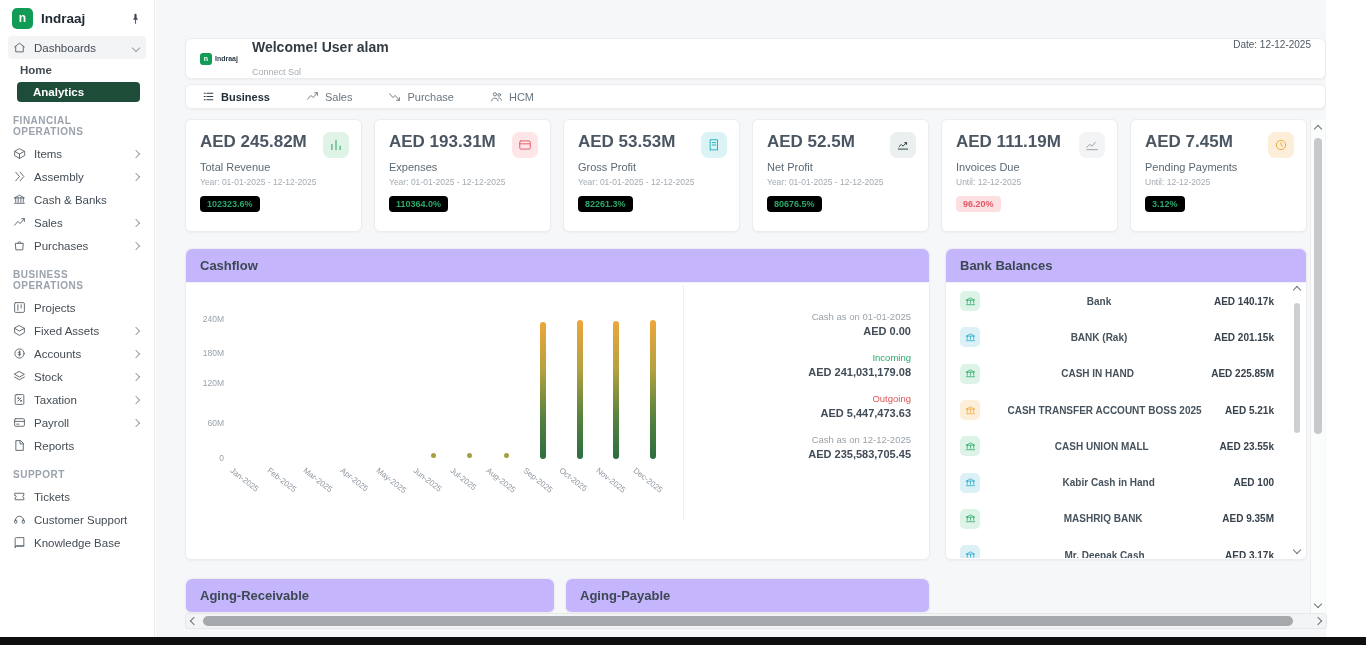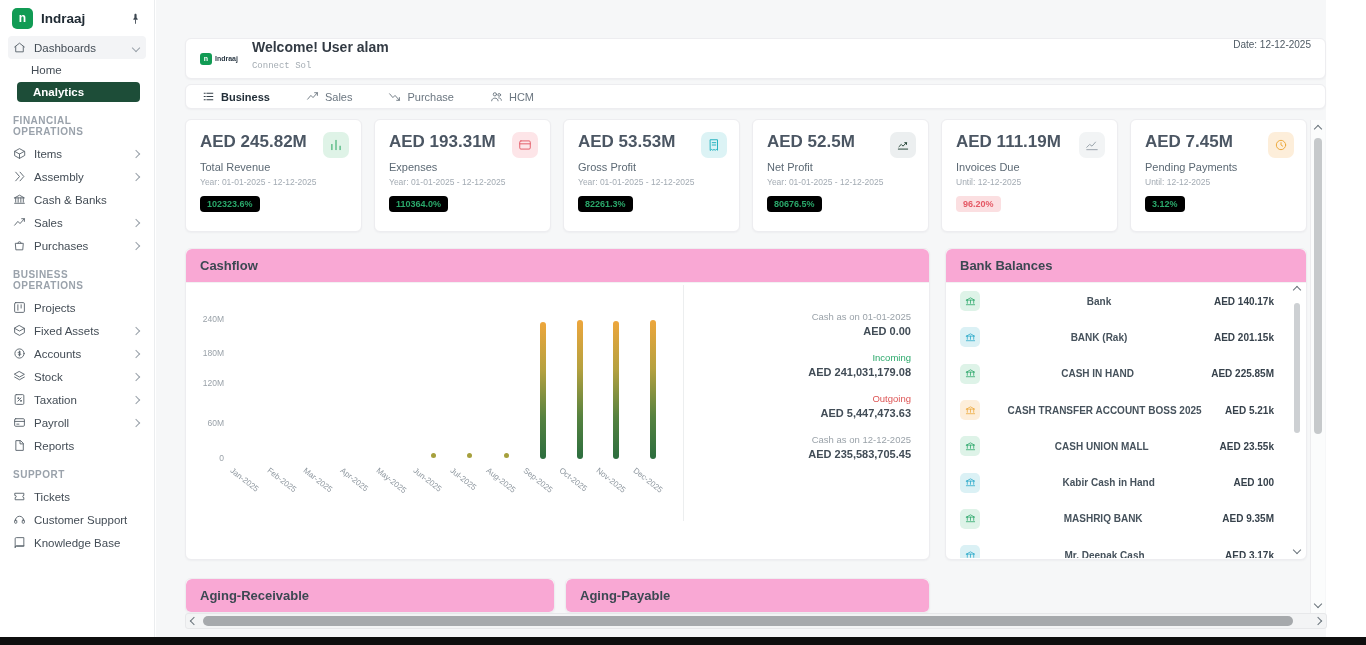--- a/index.html
+++ b/index.html
@@ -21,37 +21,37 @@
   .sidebar { position:absolute; left:0; top:0; width:155px; height:637px; background:#fff; border-right:1px solid #ebedef; z-index:4; }
   .logo-row { height:36px; display:flex; align-items:center; gap:8px; padding:0 12px; }
   .logo-mark { width:21px; height:21px; border-radius:5px; background:#119b54; color:#fff; font-weight:bold; font-size:12px; display:flex; align-items:center; justify-content:center; }
   .logo-text { font-size:13.5px; font-weight:bold; color:#202b34; flex:1; }
   .pin { color:#3d4751; display:flex; }
   .pin svg { width:13px; height:13px; }
   .nav-item { display:flex; align-items:center; gap:8px; height:23px; margin:0 8px; padding:0 5px; font-size:11.5px; color:#434c55; border-radius:4px; cursor:pointer; }
   .nav-item.group-open { background:#f3f4f6; }
   .nav-item svg { width:13px; height:13px; color:#59636c; flex:none; }
   .nav-item .chev { margin-left:auto; margin-right:2px; }
-  .nav-sub { height:22px; display:flex; align-items:center; padding-left:31px; font-size:11.5px; color:#434c55; cursor:pointer; }
+  .nav-sub { height:22px; display:flex; align-items:center; padding-left:20px; font-size:11.5px; color:#434c55; cursor:pointer;font-weight:bold; }
   .nav-sub.active { background:#1d4d38; color:#fff; border-radius:4px; margin:1px 14px 1px 17px; padding-left:16px; height:20px; font-weight:bold; }
   .section-label { font-size:10px; letter-spacing:.5px; color:#9aa2ab; padding:12px 13px 5px; font-weight:bold; }
 
   
   .main { position:absolute; left:156px; top:0; width:1210px; height:637px; background:#f6f7f8; }
   .right-margin { position:absolute; left:1170px; top:0; width:40px; height:637px; background:#fff; }
   .card { position:absolute; background:#fff; border:1px solid #ededf0; border-radius:6px; box-shadow:0 1px 2px rgba(16,24,40,.04); }
-  .card-head { height:34px; display:flex; align-items:center; padding:0 14px; background:#f9a8d4; border-bottom:1px solid #f1f2f3; border-radius:6px 6px 0 0; font-size:13px; font-weight:bold; color:#3c4852; }
+  .card-head { height:34px; display:flex; align-items:center; padding:0 14px; background:#c4b5fd; border-bottom:1px solid #f1f2f3; border-radius:6px 6px 0 0; font-size:13px; font-weight:bold; color:#3c4852; }
 
   
   .welcome-card { left:29px; top:38px; width:1141px; height:41px; display:flex; padding:0 14px; }
   .mini-logo { display:flex; align-items:center; gap:3px; margin-right:14px; }
   .mini-mark { width:12px; height:12px; background:#119b54; border-radius:3px; color:#fff; font-size:7px; font-weight:bold; display:flex; align-items:center; justify-content:center; }
   .mini-name { font-size:7px; font-weight:bold; color:#2c3a46; }
   .welcome-title { font-size:14px; font-weight:bold; color:#333b44; }
-  .welcome-sub { font-size:9px; color:#a4acb3; margin-top:6px;font-family:Liberation Mono, monospace; }
+  .welcome-sub { font-size:9px; color:#a4acb3; margin-top:12px; }
   .hdr-date { margin-left:auto; font-size:10px; color:#4e5a64; }
 
   
   .tabs-bar { left:29px; top:84px; width:1141px; height:25px; display:flex; align-items:center; gap:36px; padding:0 16px; }
   .tab { display:flex; align-items:center; gap:6px; font-size:11px; color:#6b7680; cursor:pointer; }
   .tab svg { width:13px; height:13px; }
   .tab.active { color:#222e38; font-weight:bold; }
 
   
   .kpi-row { position:absolute; left:29px; top:119px; width:1122px; height:113px; display:flex; gap:12px; }

